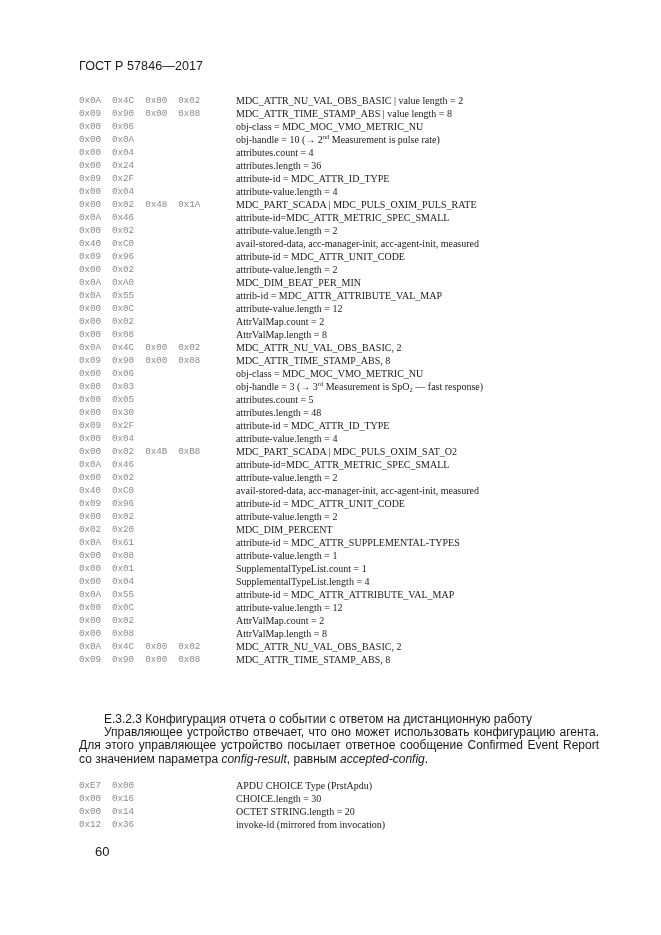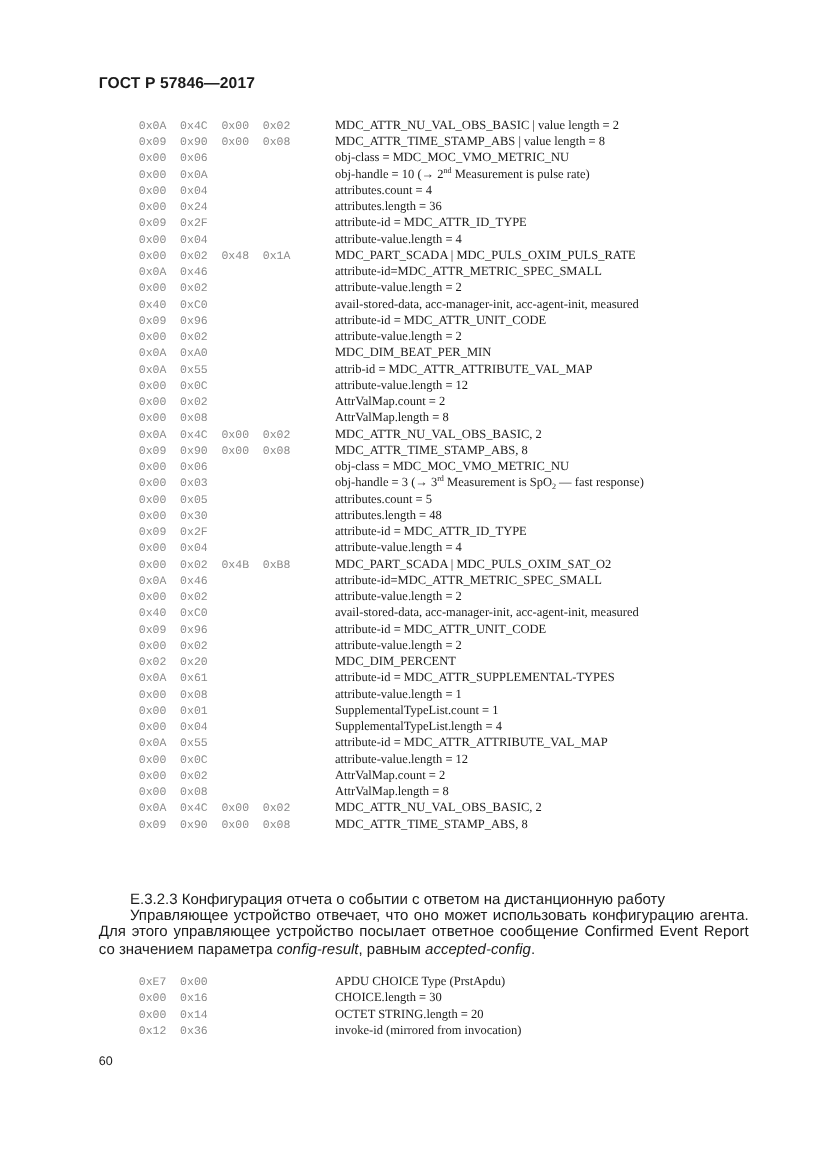--- a/index.html
+++ b/index.html
@@ -1,30 +1,30 @@
 <!DOCTYPE html>
 <html><head>
 <meta charset="utf-8">
 <style>
   html, body { margin: 0; padding: 0; background: #ffffff; }
   body { width: 661px; height: 935px; position: relative; overflow: hidden;
          font-family: "Liberation Sans", sans-serif; color: #1a1a1a; }
-  .header { position: absolute; left: 79px; top: 59px; font-size: 12.5px; font-weight: bold; letter-spacing: 0.1px; }
+  .header { position: absolute; left: 79px; top: 59px; font-size: 12.5px; font-weight: normal; letter-spacing: 0.1px; }
   .table { position: absolute; left: 79px; top: 94px; width: 520px; }
   .row { height: 13px; line-height: 13px; display: flex; font-size: 10px; }
-  .hex { width: 157px; font-family: "Liberation Mono", monospace; font-size: 9.2px; color: #8a8a8a; white-space: pre; margin-left: 32px; }
+  .hex { width: 157px; font-family: "Liberation Mono", monospace; font-size: 9.2px; color: #8a8a8a; white-space: pre; }
   .desc { font-family: Liberation Serif, serif; font-size: 10px; color: #1a1a1a; white-space: nowrap; }
   .desc sup { font-size: 6.5px; line-height: 0; vertical-align: 4px; }
   .desc sub { font-size: 6.5px; line-height: 0; vertical-align: -2px; }
   .section { position: absolute; left: 79px; top: 713px; width: 520px; font-size: 12px; line-height: 13.2px; }
   .section .heading { padding-left: 25px; }
   .section .para { text-indent: 25px; text-align: justify; }
   .section i { }
   .table2 { position: absolute; left: 79px; top: 779px; width: 520px; }
-  .pagenum { position: absolute; left: 79px; top: 844px; font-size: 10px; }
+  .pagenum { position: absolute; left: 95px; top: 844px; font-size: 13px; }
 </style>
 </head>
 <body>
 
 <div class="header">ГОСТ Р 57846—2017</div>
 
 <div class="table">
   <div class="row">
       <span class="hex">0x0A  0x4C  0x00  0x02</span>
       <span class="desc">MDC_ATTR_NU_VAL_OBS_BASIC | value length = 2</span>

